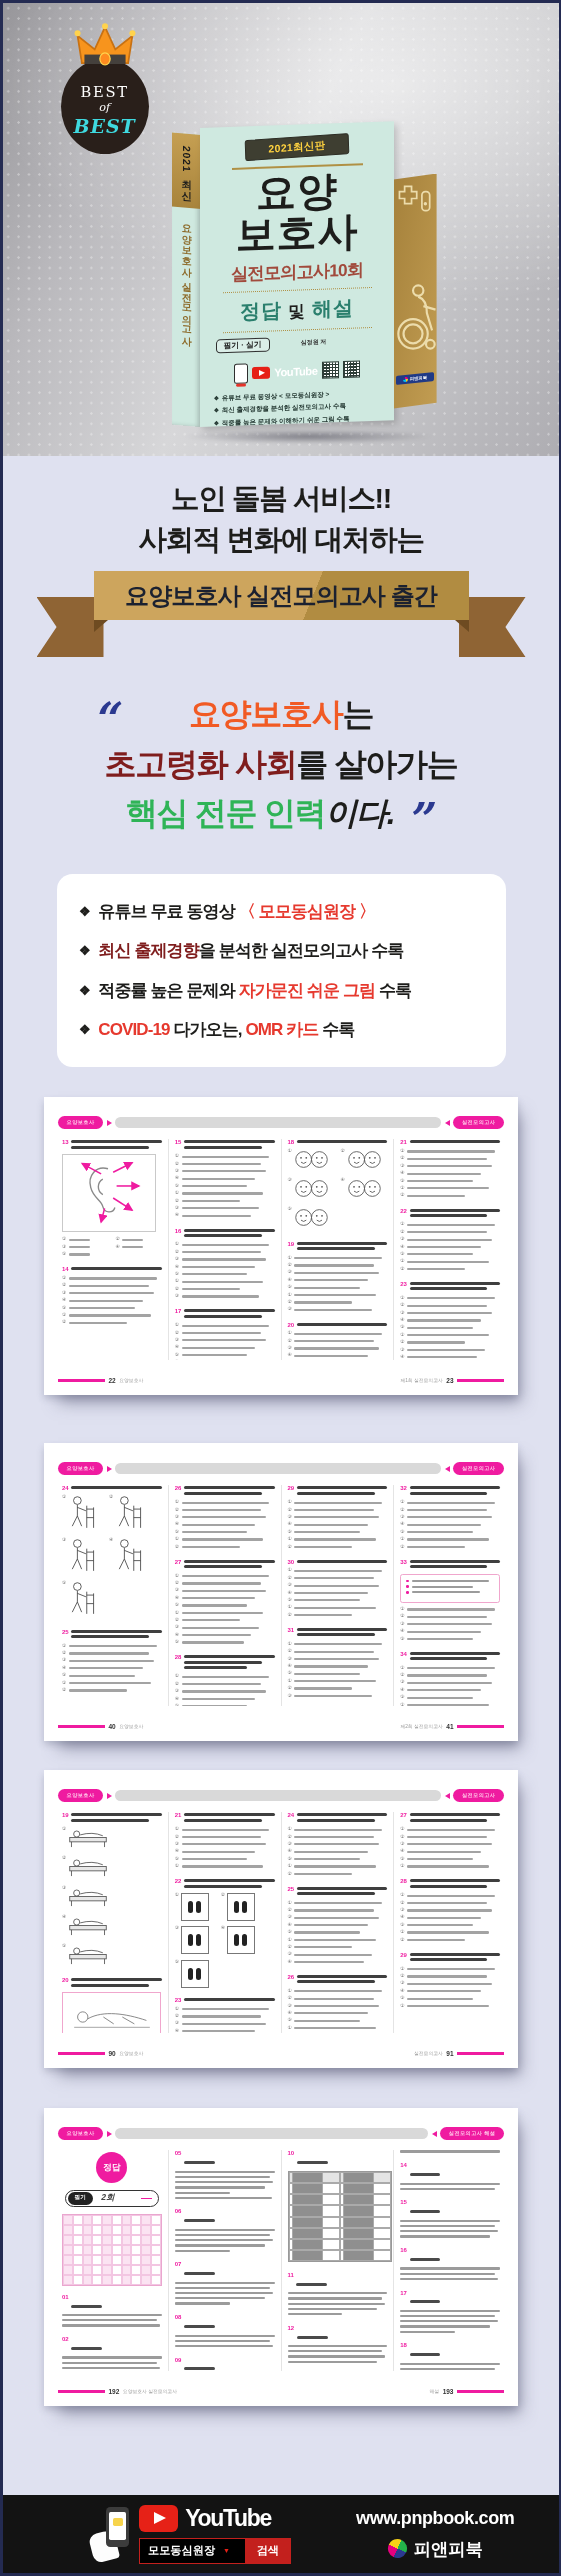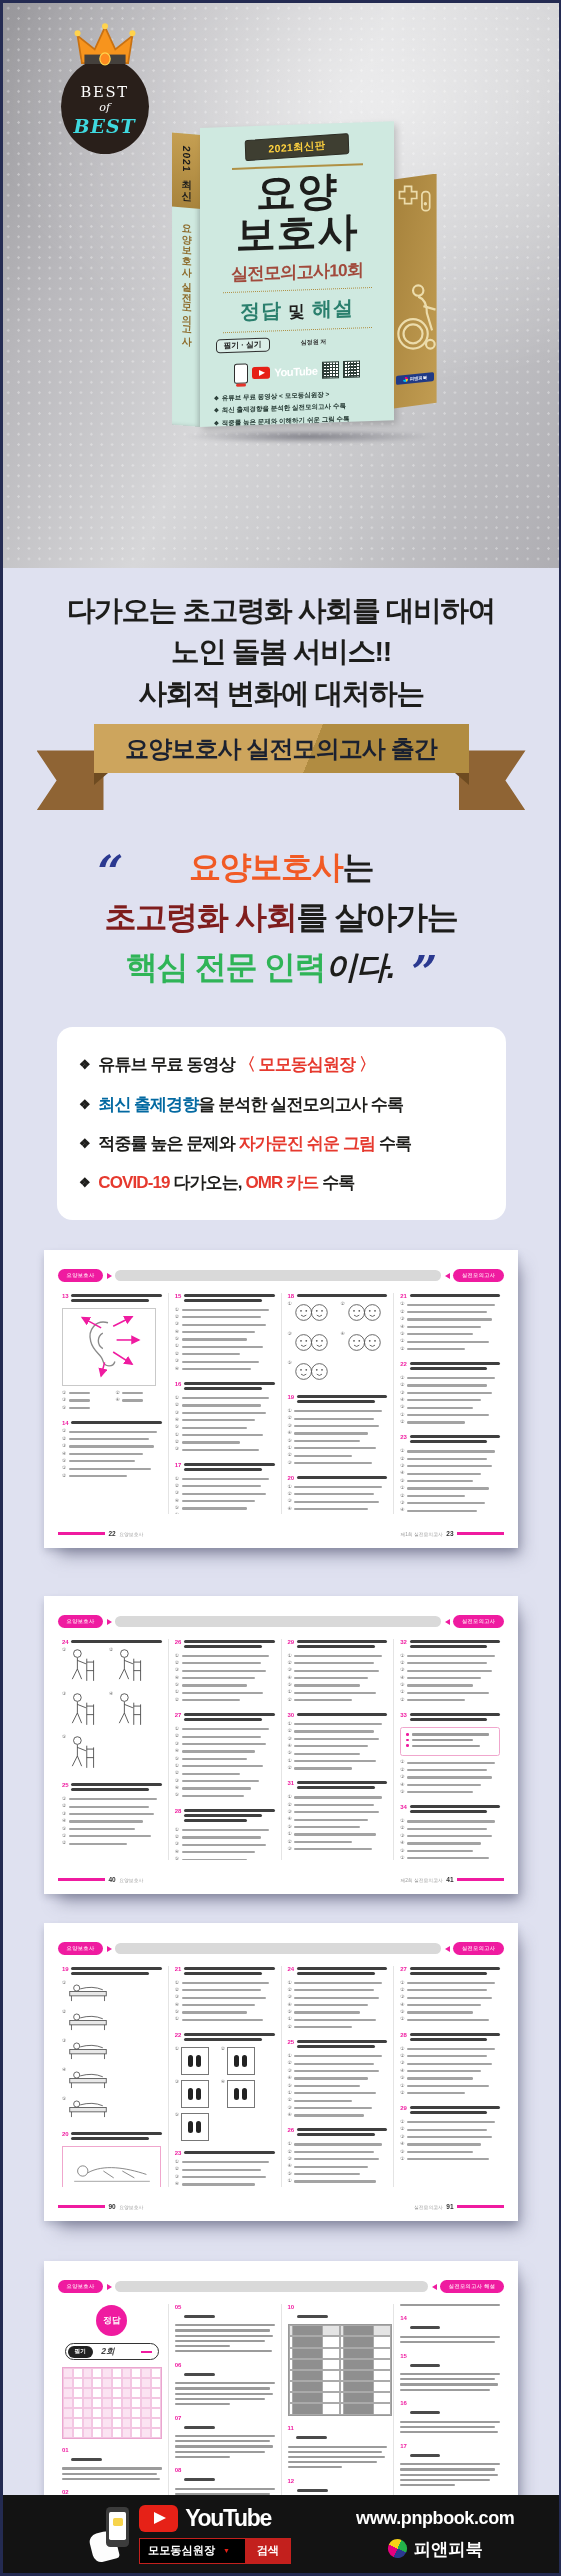--- a/index.html
+++ b/index.html
@@ -1,21 +1,21 @@
 <!DOCTYPE html>
 <html style="font-size:14px"><head>
 <meta charset="utf-8">
 <style>
   html,body{margin:0;padding:0;background:#888;}
   .wrap{position:relative;width:562px;height:2576px;background:#242b52;margin:0 auto;
         font-family:"Liberation Sans",sans-serif;}
   .inner{position:absolute;inset:2.6px;background:#dfe1f0;overflow:hidden;}
 
   
-  .hero{position:relative;height:565px;overflow:hidden;
+  .hero{position:relative;height:453px;overflow:hidden;
     background:
       radial-gradient(130% 90% at 70% 18%, rgba(255,255,255,.55), rgba(255,255,255,0) 55%),
       linear-gradient(115deg,#97969a 0%,#b9b8bc 22%,#d7d7d9 48%,#c6c6c9 72%,#aeadb2 100%);}
   .hero::after{content:"";position:absolute;inset:0;opacity:.45;pointer-events:none;
       background-image:radial-gradient(rgba(255,255,255,.7) 1px, transparent 1.4px);
       background-size:10.4px 10.4px;}
   .best{position:absolute;left:50px;top:19px;width:104px;text-align:center;z-index:3;}
   .crown{display:block;margin:0 auto -10.4px;}
   .bcirc{width:88px;height:88px;border-radius:50%;background:#291f1a;margin:0 auto;
      display:flex;flex-direction:column;align-items:center;justify-content:center;
@@ -268,21 +268,20 @@
         <div class="pub">
           <span class="pw"></span>
           <span>피앤피북</span>
         </div>
       </div>
       <div class="bshadow"></div>
     </div>
   </div>
 
   <div class="intro-head">
-    <div>다가오는 초고령화 사회를 대비하여</div>
     <div>노인 돌봄 서비스!!</div>
     <div>사회적 변화에 대처하는</div>
   </div>
 
   <div class="ribbon">
     <div class="tail l"></div>
     <div class="tail r"></div>
     <div class="fold l"></div>
     <div class="fold r"></div>
     <div class="band">요양보호사 실전모의고사 출간</div>
@@ -295,21 +294,21 @@
     <div class="ql"><span><span style="color: rgb(47, 180, 87);">핵심 전문 인력</span><span style="color: rgb(29, 29, 27); font-style: italic;">이다.</span></span><span class="qmark close">”</span></div>
   </div>
 
   <div class="features">
     <div class="feat">
           <span class="dia">❖</span>
           <span><span style="color: rgb(29, 29, 27);">유튜브 무료 동영상 </span><span style="color: rgb(230, 57, 46);">〈 모모동심원장 〉</span></span>
         </div>
     <div class="feat">
           <span class="dia">❖</span>
-          <span><span style="color: #0369a1; font-family: Liberation Serif, serif;">최신 출제경향</span><span style="color: rgb(29, 29, 27);">을 분석한 실전모의고사 수록</span></span>
+          <span><span style="color: #7f1d1d;">최신 출제경향</span><span style="color: rgb(29, 29, 27);">을 분석한 실전모의고사 수록</span></span>
         </div>
     <div class="feat">
           <span class="dia">❖</span>
           <span><span style="color: rgb(29, 29, 27);">적중률 높은 문제와 </span><span style="color: rgb(230, 57, 46);">자가문진 쉬운 그림</span><span style="color: rgb(29, 29, 27);"> 수록</span></span>
         </div>
     <div class="feat">
           <span class="dia">❖</span>
           <span><span style="color: rgb(230, 57, 46);">COVID-19</span><span style="color: rgb(29, 29, 27);"> 다가오는, </span><span style="color: rgb(230, 57, 46);">OMR 카드</span><span style="color: rgb(29, 29, 27);"> 수록</span></span>
         </div>
   </div>

